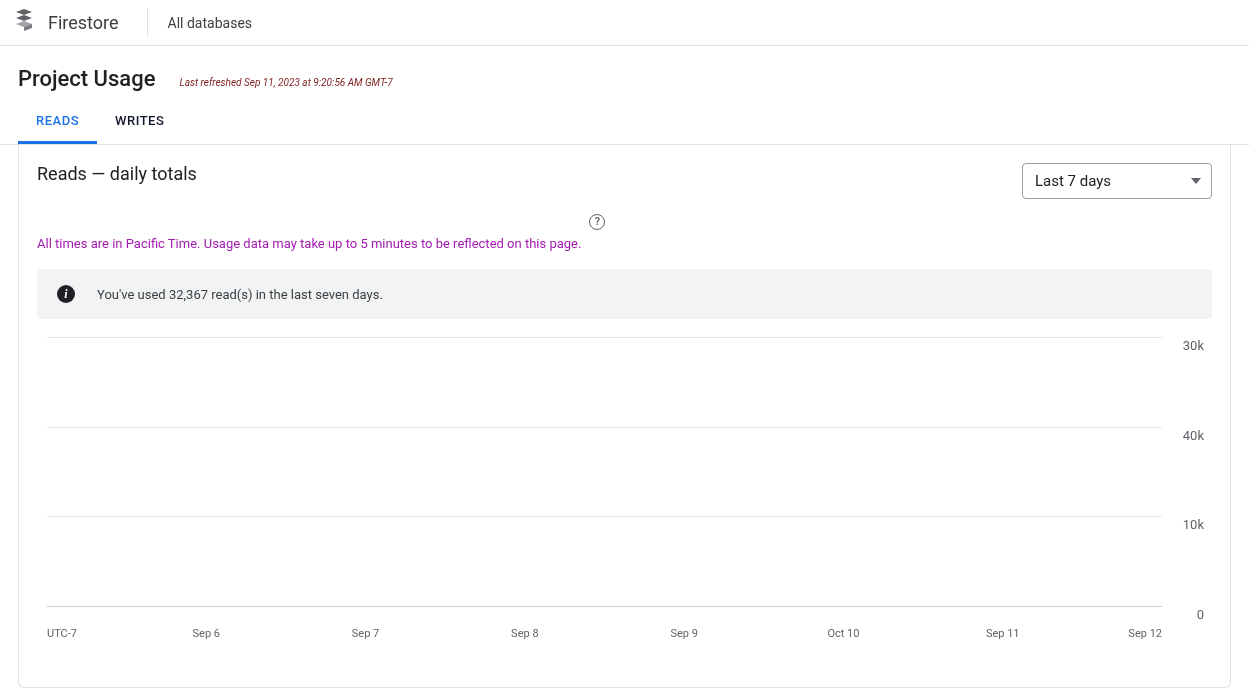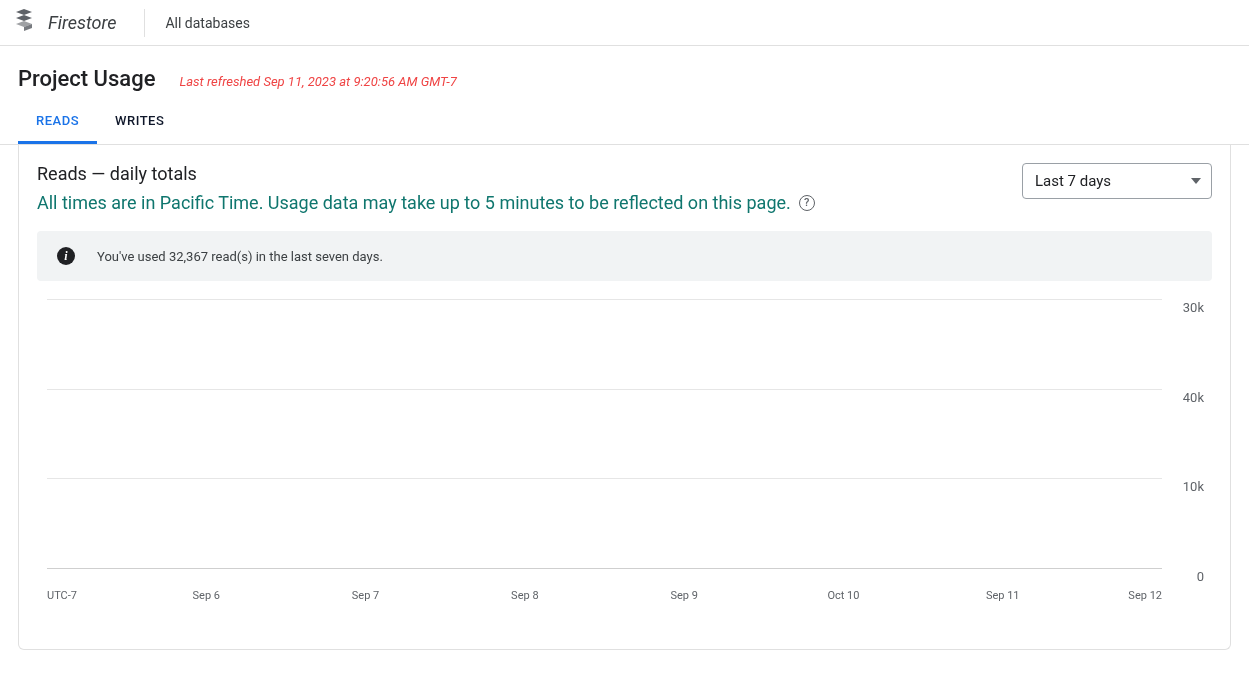--- a/index.html
+++ b/index.html
@@ -1,33 +1,33 @@
 <!DOCTYPE html>
 <html><head>
 <meta charset="utf-8">
 <style>
   * { box-sizing: border-box; }
   html, body { margin:0; padding:0; font-family: Roboto, "Helvetica Neue", Arial, sans-serif; color:#202124; background:#fff; }
   .topbar { display:flex; align-items:center; height:46px; padding:0 12px; border-bottom:1px solid #e0e0e0; }
   .brand { display:flex; align-items:center; gap:12px; }
   .brand svg { width:24px; height:24px; }
-  .brand-name { font-size:18px; color:#3c4043;font-style:italic; }
+  .brand-name { font-size:18px; color:#3c4043; }
   .vr { width:1px; height:28px; background:#e0e0e0; margin:0 20px 0 28px; }
   .all-db { font-size:14px; color:#3c4043; }
   .hdr { padding:20px 18px 8px 18px; display:flex; align-items:baseline; gap:24px; }
   .page-title { font-size:22px; font-weight:500; margin:0; }
-  .refreshed { font-size:13px; font-style:italic; color:#ef4444; }
+  .refreshed { font-size:10px; font-style:italic; color:#7f1d1d; }
   .tabs { display:flex; border-bottom:1px solid #e0e0e0; padding:0 18px; }
   .tab { padding:14px 18px 13px 18px; font-size:13px; font-weight:500; letter-spacing:.5px; color:#0f172a; text-transform:uppercase; cursor:pointer; border-bottom:3px solid transparent; }
   .tab.active { color:#1a73e8; border-bottom-color:#1a73e8; }
   .card { margin:0 18px 18px 18px; border:1px solid #e0e0e0; border-top:none; border-radius:0 0 6px 6px; padding:18px; }
   .card-title { font-size:18px; font-weight:400; margin:0 0 6px 0; }
   .row-top { display:flex; justify-content:space-between; align-items:flex-start; }
   .sub-row { display:flex; align-items:center; gap:8px; margin:8px 0 18px 0; }
-  .subtext { font-size:18px; color:#0f766e; }
+  .subtext { font-size:13px; color:#a21caf;margin-top:44px; }
   .help-icon { width:16px; height:16px; border:1.4px solid #5f6368; border-radius:50%; display:inline-flex; align-items:center; justify-content:center; font-size:11px; color:#5f6368; cursor:default; font-weight:500; }
   .select { position:relative; border:1px solid #9aa0a6; border-radius:4px; padding:8px 36px 8px 12px; font-size:15px; color:#202124; min-width:190px; cursor:pointer; display:flex; align-items:center; }
   .select .chev { position:absolute; right:10px; top:50%; transform:translateY(-50%); }
   .chev svg { width:10px; height:6px; display:block; }
   .banner { background:#f1f3f4; border-radius:4px; padding:16px 20px; display:flex; align-items:center; gap:22px; font-size:13px; color:#3c4043; margin-bottom:18px; }
   .info-icon { width:18px; height:18px; border-radius:50%; background:#202124; color:#fff; display:flex; align-items:center; justify-content:center; font-size:12px; font-weight:700; font-style:italic; font-family: Georgia, serif; }
   
   .chart-wrap { position:relative; padding:0 50px 24px 10px; }
   .plot { position:relative; height:270px; border-bottom:1px solid #cfcfcf; }
   .plot-inner { position:absolute; left:0; right:0; top:0; bottom:0; }

